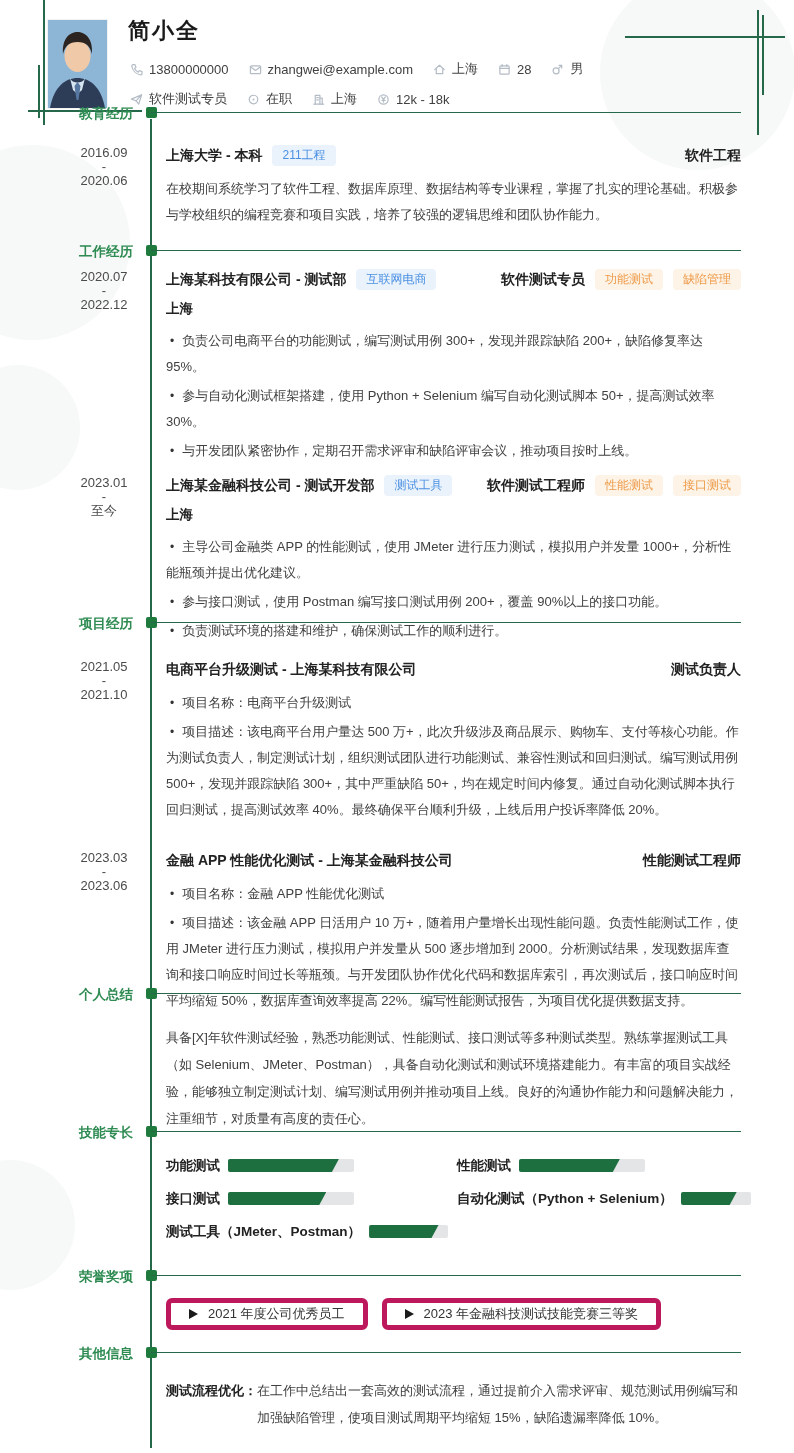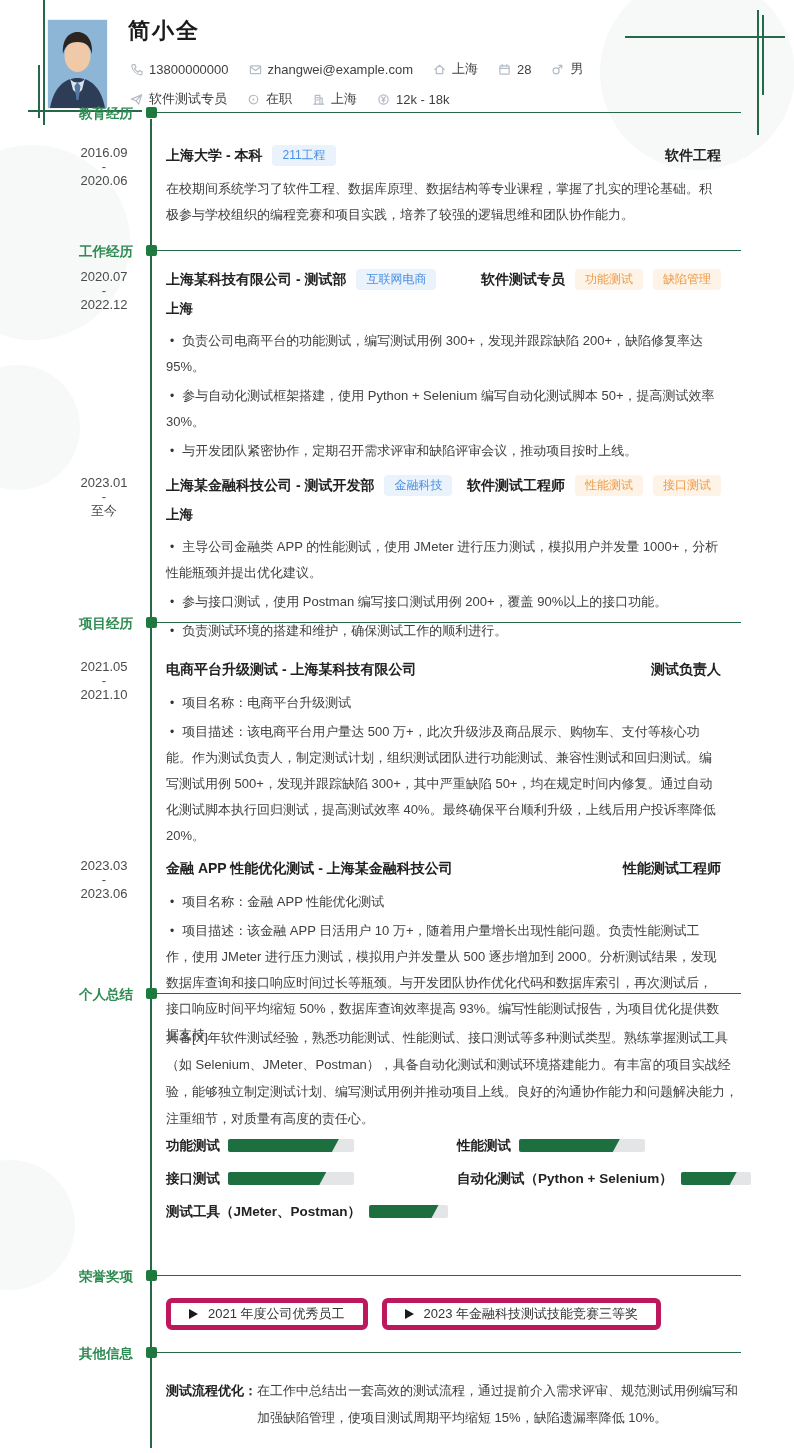--- a/index.html
+++ b/index.html
@@ -34,21 +34,21 @@
   .section{position:absolute; left:0; right:0; z-index:2;}
   .sec-head{position:relative; height:20px;}
   .sec-label{position:absolute; left:0; top:2px; width:133px; text-align:right; font-size:13.5px; font-weight:700; color:var(--green-text);}
   .node{position:absolute; left:146px; top:4px; width:11px; height:11px; background:var(--node-green); border-radius:2px;}
   .rule{position:absolute; left:151px; right:53px; top:9px; height:1px; background:var(--green-line);}
   .sec-body{position:relative;}
 
   .entry{display:flex; align-items:flex-start;}
   .dates{width:150px; flex:none; text-align:center; padding-left:58px; font-size:13px; color:#4a4a4a; line-height:15px;}
   .dates .dsep{line-height:13px;}
-  .content{flex:1; padding-left:16px; padding-right:73px; min-width:0;}
+  .content{flex:1; padding-left:16px; padding-right:53px; min-width:0;}
 
   .trow{display:flex; justify-content:space-between; align-items:center; min-height:21px;}
   .t-left,.t-right{display:flex; align-items:center; gap:10px;}
   .btitle{font-size:14px; font-weight:700; color:var(--text-main);}
   .tag-blue{font-size:12px; color:var(--tag-blue); background:var(--tag-blue-bg); padding:2px 10px; border-radius:4px; white-space:nowrap;}
   .tag-orange{font-size:12px; color:var(--tag-orange); background:var(--tag-orange-bg); padding:2px 10px; border-radius:4px; white-space:nowrap;}
 
   .para{font-size:13px; line-height:26px; color:var(--text-body); margin-top:10px;}
   .loc{font-size:13.5px; font-weight:700; color:var(--text-main); margin:10px 0;}
   .bl{font-size:13px; line-height:26px; color:var(--text-body); margin-bottom:3px;}
@@ -267,21 +267,21 @@
       <div class="entry" style="margin-top:8px;">
         <div class="dates">
           <div>2023.01</div>
           <div class="dsep">-</div>
           <div>至今</div>
         </div>
         <div class="content">
           <div class="trow">
             <span class="t-left">
               <span class="btitle">上海某金融科技公司 - 测试开发部</span>
-              <span class="tag-blue">金融科技</span>
+              <span class="tag-blue">测试工具</span>
             </span>
             <span class="t-right">
               <span class="btitle">软件测试工程师</span>
               <span class="tag-orange">性能测试</span>
               <span class="tag-orange">接口测试</span>
             </span>
           </div>
           <p class="loc">上海</p>
           <div style="margin-top:10px;">
             <p class="bl"><span class="dot">•</span><span>主导公司金融类 APP 的性能测试，使用 JMeter 进行压力测试，模拟用户并发量 1000+，分析性能瓶颈并提出优化建议。</span></p>
@@ -315,56 +315,61 @@
                 <span class="btitle">测试负责人</span>
               </span>
           </div>
           <div style="margin-top:10px;">
             <p class="bl"><span class="dot">•</span><span>项目名称：电商平台升级测试</span></p>
             <p class="bl"><span class="dot">•</span><span>项目描述：该电商平台用户量达 500 万+，此次升级涉及商品展示、购物车、支付等核心功能。作为测试负责人，制定测试计划，组织测试团队进行功能测试、兼容性测试和回归测试。编写测试用例 500+，发现并跟踪缺陷 300+，其中严重缺陷 50+，均在规定时间内修复。通过自动化测试脚本执行回归测试，提高测试效率 40%。最终确保平台顺利升级，上线后用户投诉率降低 20%。</span></p>
           </div>
         </div>
       </div>
 
-      <div class="entry" style="margin-top:6px;">
+      <div class="entry" style="margin-top:24px;">
         <div class="dates">
           <div>2023.03</div>
           <div class="dsep">-</div>
           <div>2023.06</div>
         </div>
         <div class="content">
           <div class="trow">
             <span class="t-left">
                 <span class="btitle">金融 APP 性能优化测试 - 上海某金融科技公司</span>
               </span>
             <span class="t-right">
                 <span class="btitle">性能测试工程师</span>
               </span>
           </div>
           <div style="margin-top:10px;">
             <p class="bl"><span class="dot">•</span><span>项目名称：金融 APP 性能优化测试</span></p>
-            <p class="bl"><span class="dot">•</span><span>项目描述：该金融 APP 日活用户 10 万+，随着用户量增长出现性能问题。负责性能测试工作，使用 JMeter 进行压力测试，模拟用户并发量从 500 逐步增加到 2000。分析测试结果，发现数据库查询和接口响应时间过长等瓶颈。与开发团队协作优化代码和数据库索引，再次测试后，接口响应时间平均缩短 50%，数据库查询效率提高 93%。编写性能测试报告，为项目优化提供数据支持。</span></p>
+            <p class="bl"><span class="dot">•</span><span>项目描述：该金融 APP 日活用户 10 万+，随着用户量增长出现性能问题。负责性能测试工作，使用 JMeter 进行压力测试，模拟用户并发量从 500 逐步增加到 2000。分析测试结果，发现数据库查询和接口响应时间过长等瓶颈。与开发团队协作优化代码和数据库索引，再次测试后，接口响应时间平均缩短 50%，数据库查询效率提高 22%。编写性能测试报告，为项目优化提供数据支持。</span></p>
           </div>
         </div>
       </div>
     </div>
   </div>
 
   <div class="section" style="top:984px;">
     <div class="sec-head">
       <span class="sec-label">个人总结</span>
       <span class="node"></span>
       <span class="rule"></span>
     </div>
     <div class="sec-body" style="margin-left:150px;">
       <p class="summary-text">具备[X]年软件测试经验，熟悉功能测试、性能测试、接口测试等多种测试类型。熟练掌握测试工具（如 Selenium、JMeter、Postman），具备自动化测试和测试环境搭建能力。有丰富的项目实战经验，能够独立制定测试计划、编写测试用例并推动项目上线。良好的沟通协作能力和问题解决能力，注重细节，对质量有高度的责任心。</p>
     </div>
   </div>
 
   <div class="section" style="top:1122px;">
+    <div class="sec-head">
+      <span class="sec-label">技能专长</span>
+      <span class="node"></span>
+      <span class="rule"></span>
+    </div>
     <div class="sec-body" style="margin-left:150px;">
       <div class="skills-grid">
         <div class="skill">
           <span class="sk-label">功能测试</span>
           <span class="sk-bar">
               <span class="sk-fill" style="width: 88%;"></span>
             </span>
         </div>
         <div class="skill">
           <span class="sk-label">性能测试</span>

